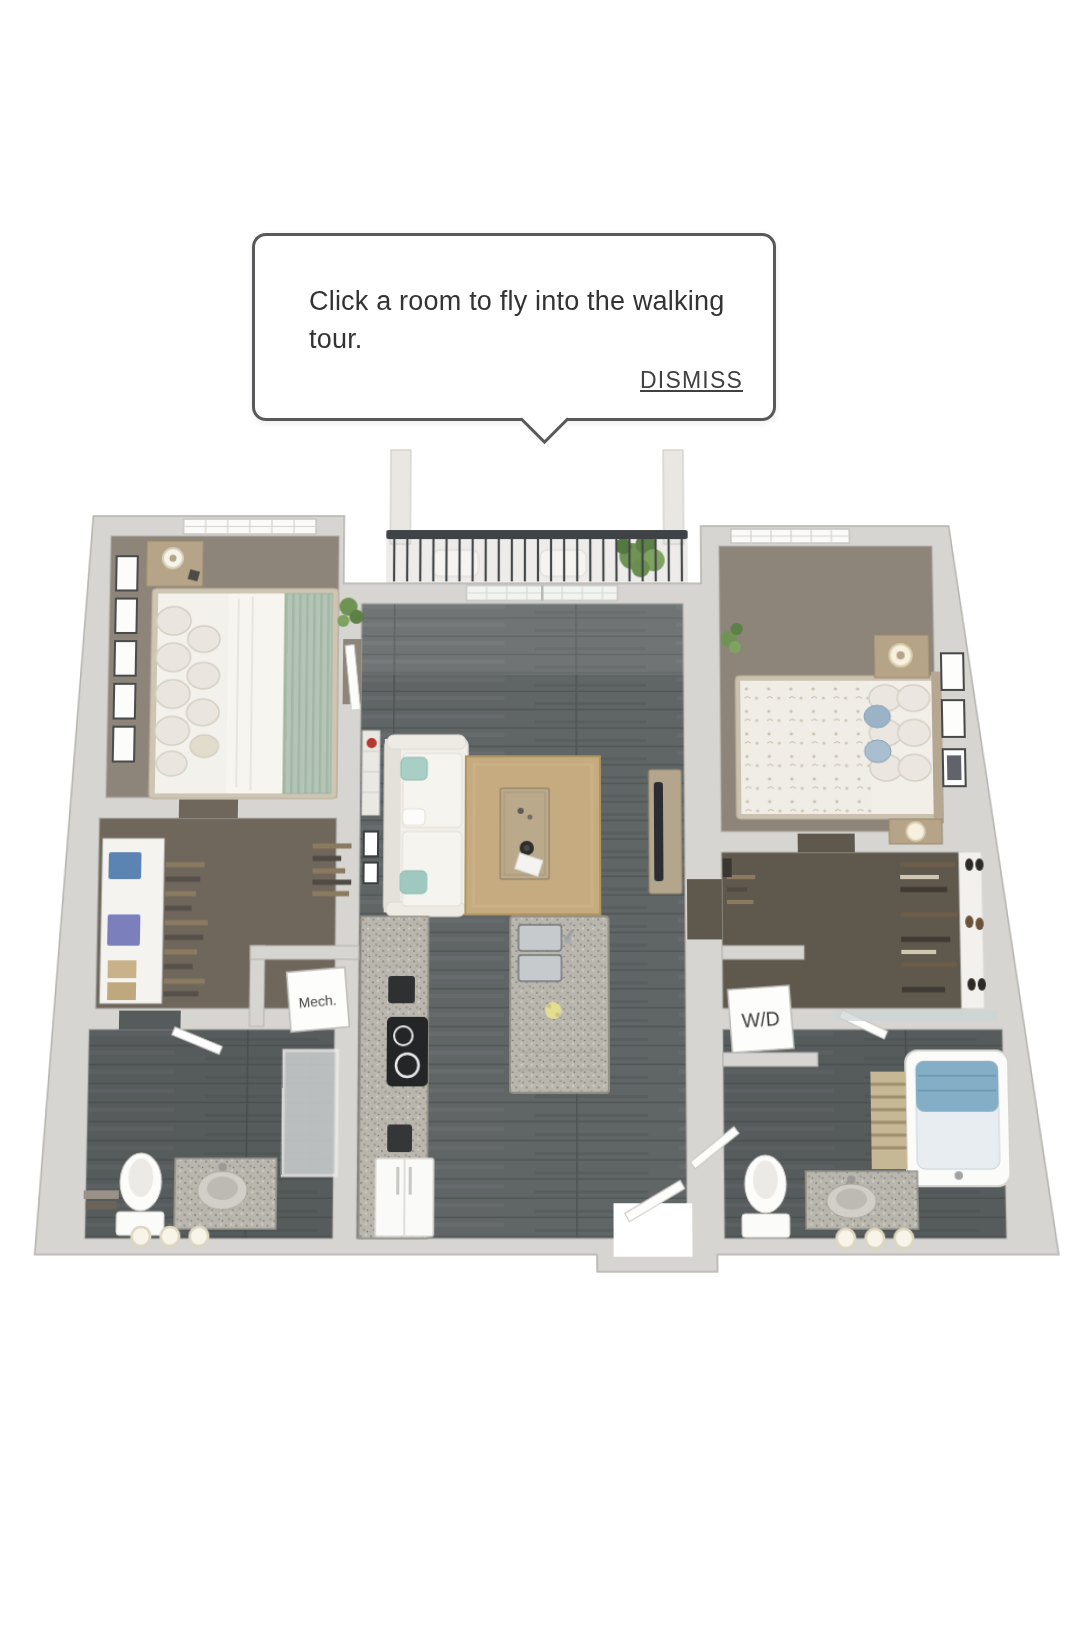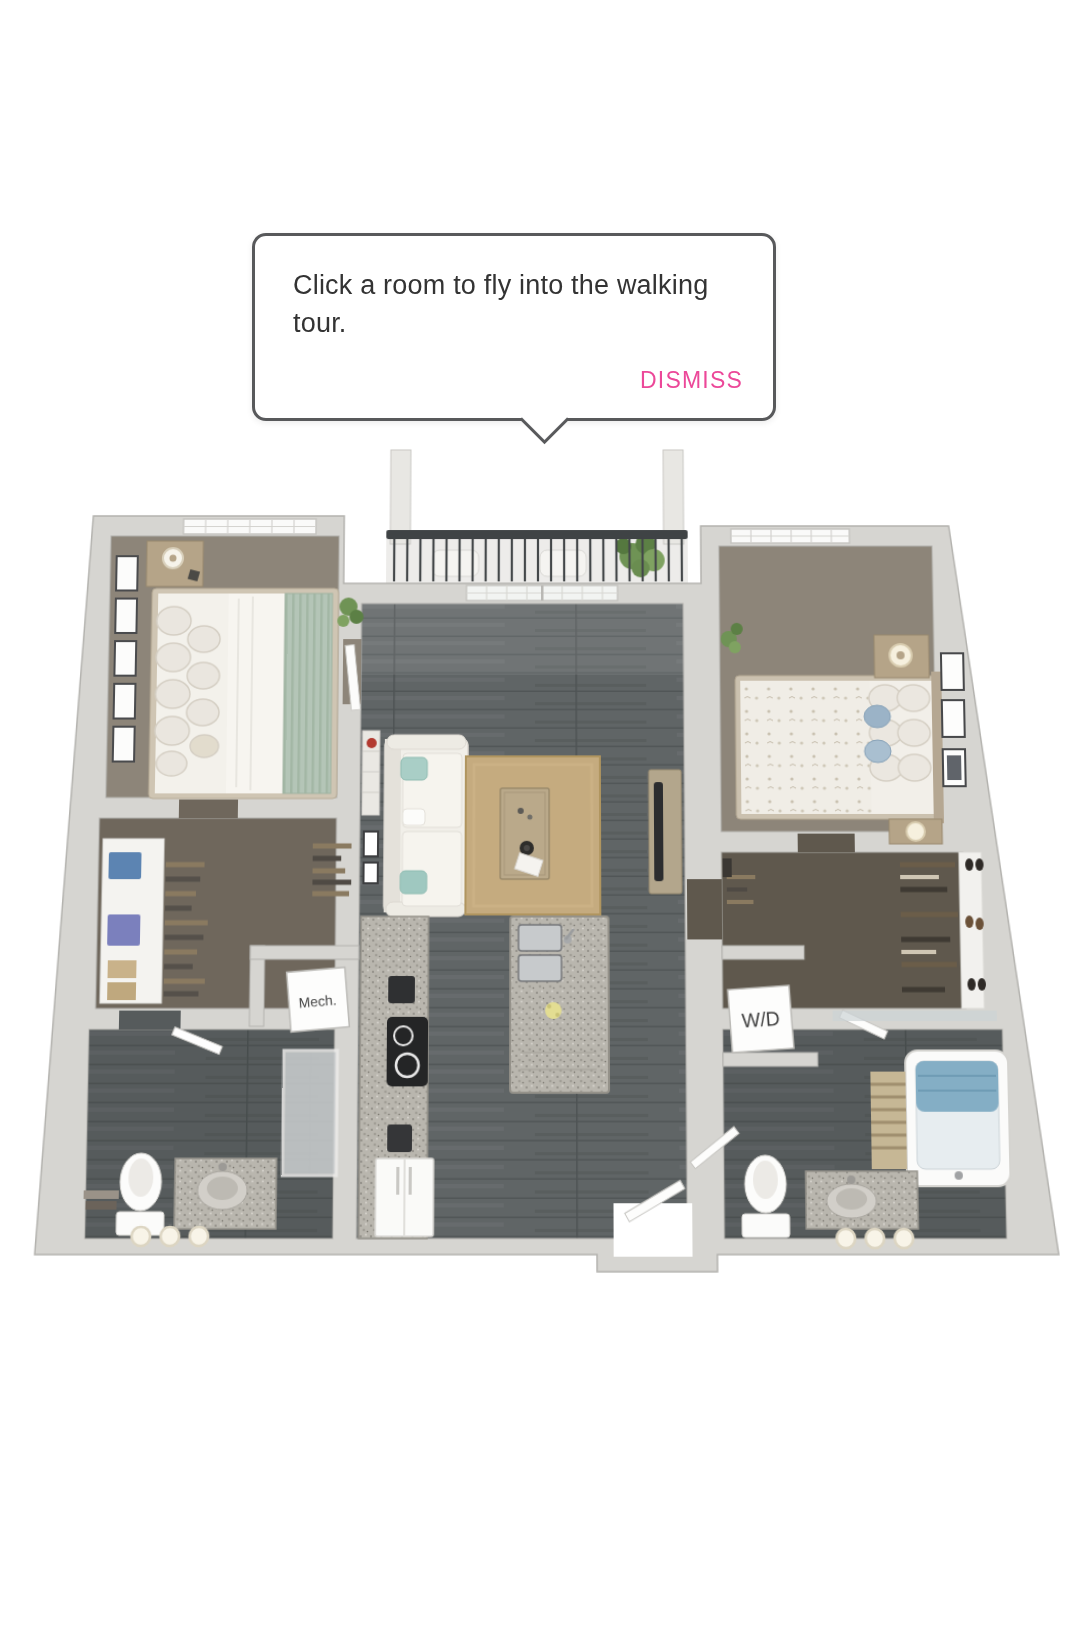--- a/index.html
+++ b/index.html
@@ -11,27 +11,27 @@
   .stage { position:absolute; inset:0; }
 
   
   .tooltip {
     position:absolute; left:252px; top:233px; width:524px; height:188px;
     background:#ffffff; border:3px solid #58595b; border-radius:14px;
     box-sizing:border-box; box-shadow:0 2px 6px rgba(0,0,0,0.08);
     z-index:5;
   }
   .tooltip .msg {
-    margin:0; padding:30px 24px 0 38px; max-width:452px;
+    margin:16px; padding:30px 24px 0 38px; max-width:452px;
     font-size:27px; line-height:1.42; color:#333333; letter-spacing:0.2px;
   }
   .tooltip .dismiss {
     position:absolute; right:30px; bottom:24px;
     border:none; background:none; padding:0; cursor:pointer;
-    font-family:inherit; font-size:23px; letter-spacing:1.2px; color:#ec4899;
+    font-family:inherit; font-size:23px; letter-spacing:1.2px; color:#404040;text-decoration:underline;
   }
   .tooltip .tail {
     position:absolute; left:272px; bottom:-19px; width:32px; height:32px;
     background:#ffffff;
     border-right:3px solid #58595b; border-bottom:3px solid #58595b;
     transform:rotate(45deg);
   }
 
   
   .plan3d {

